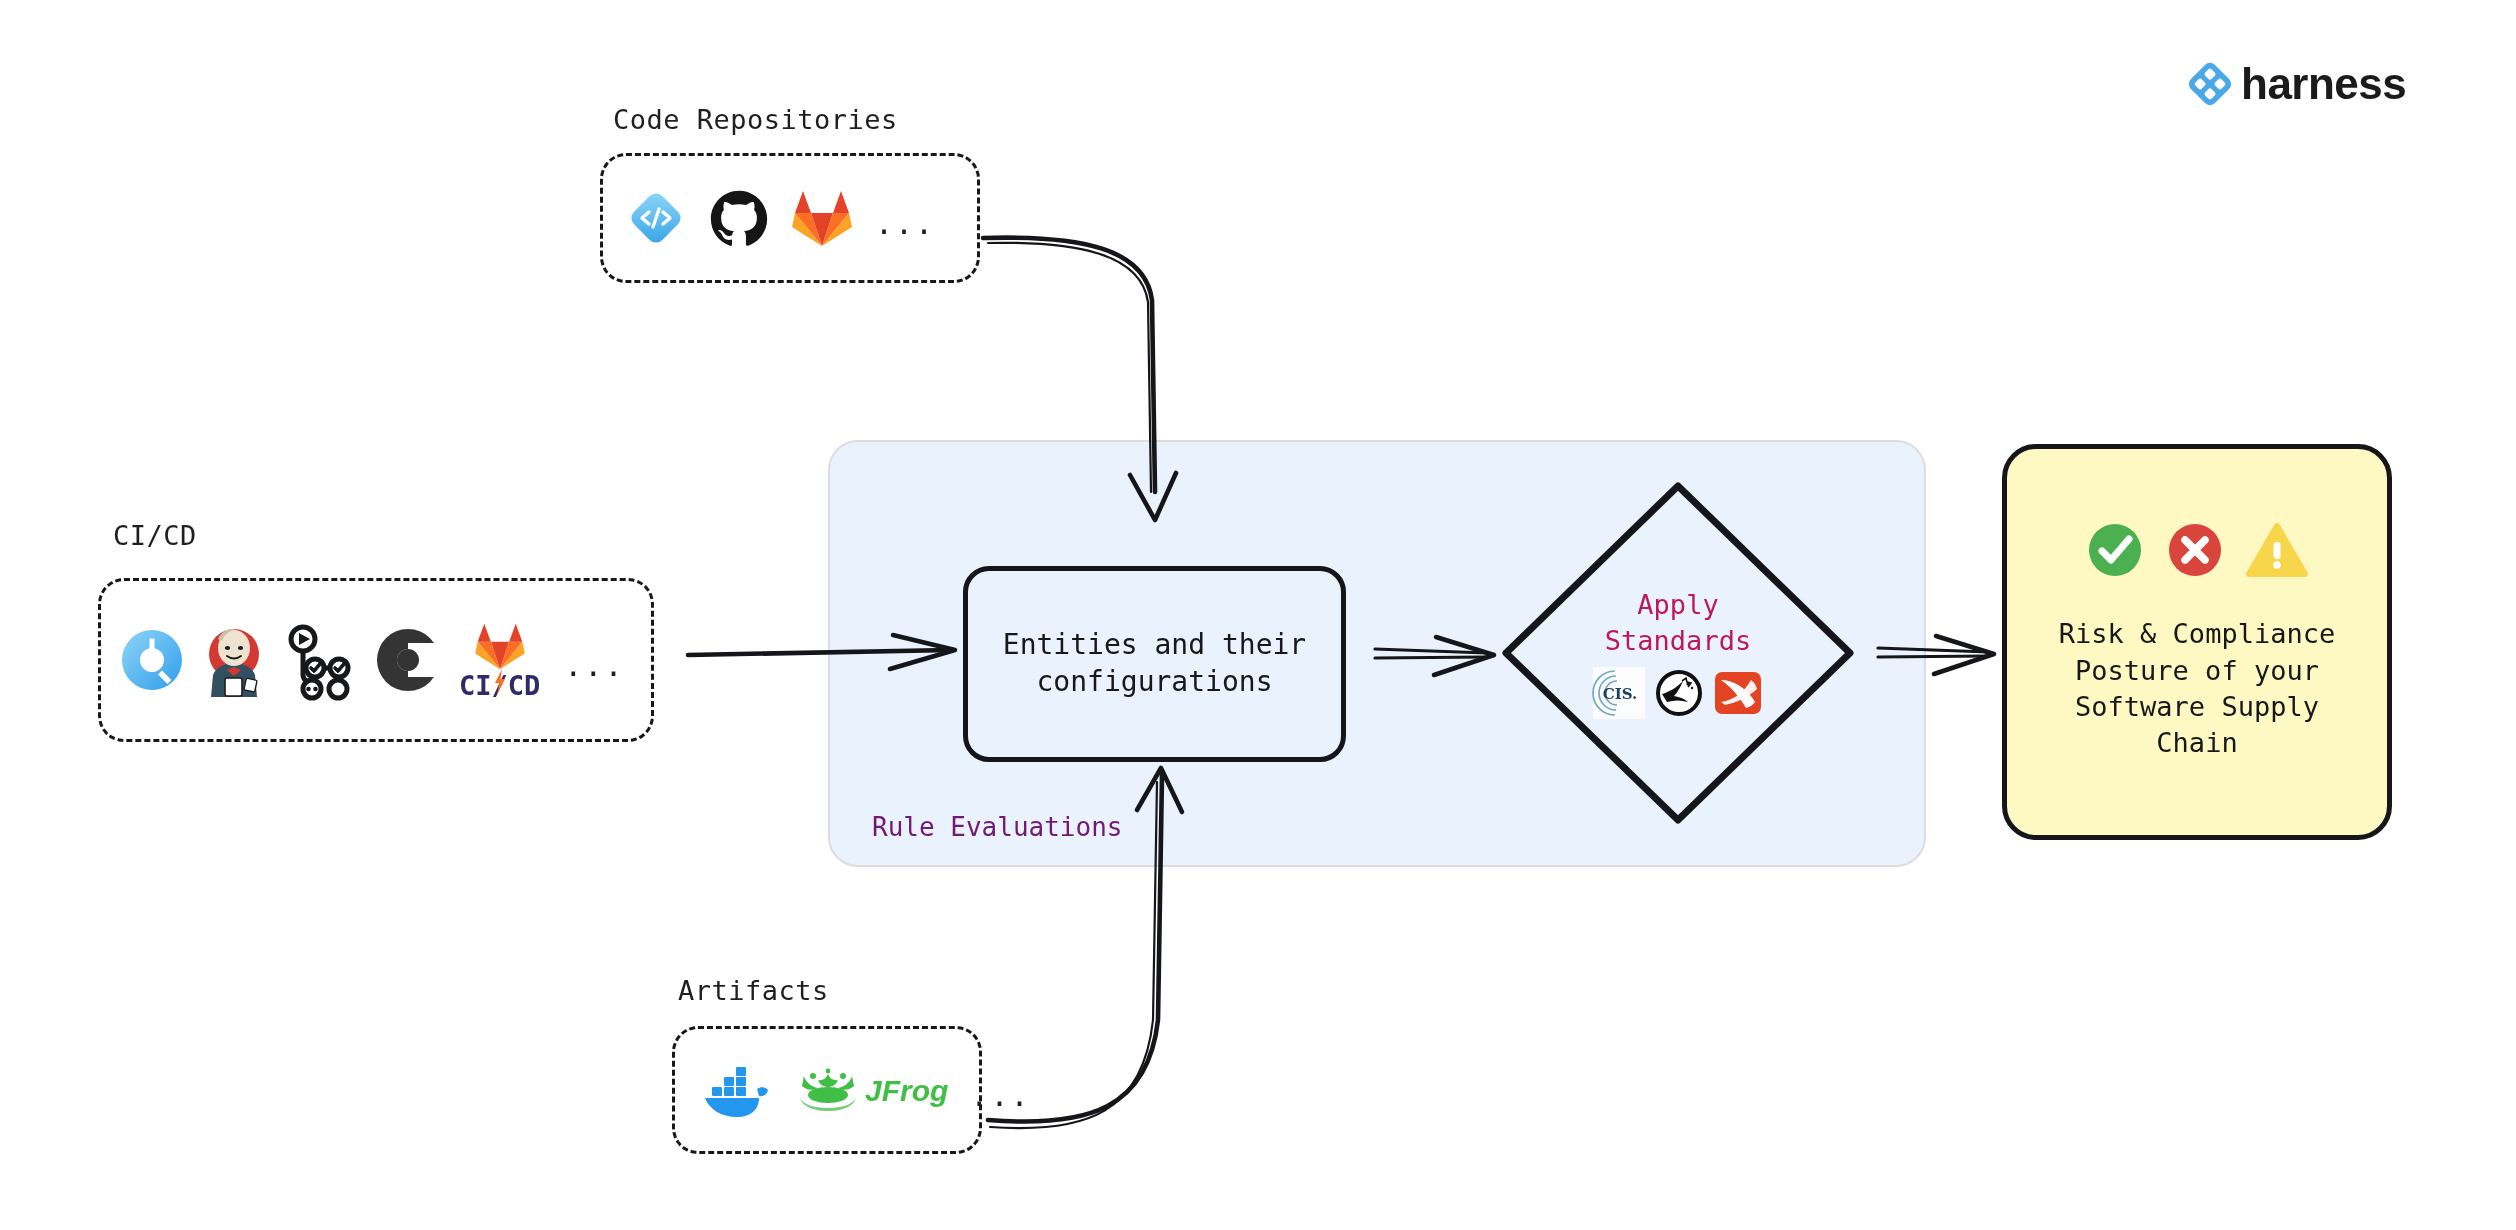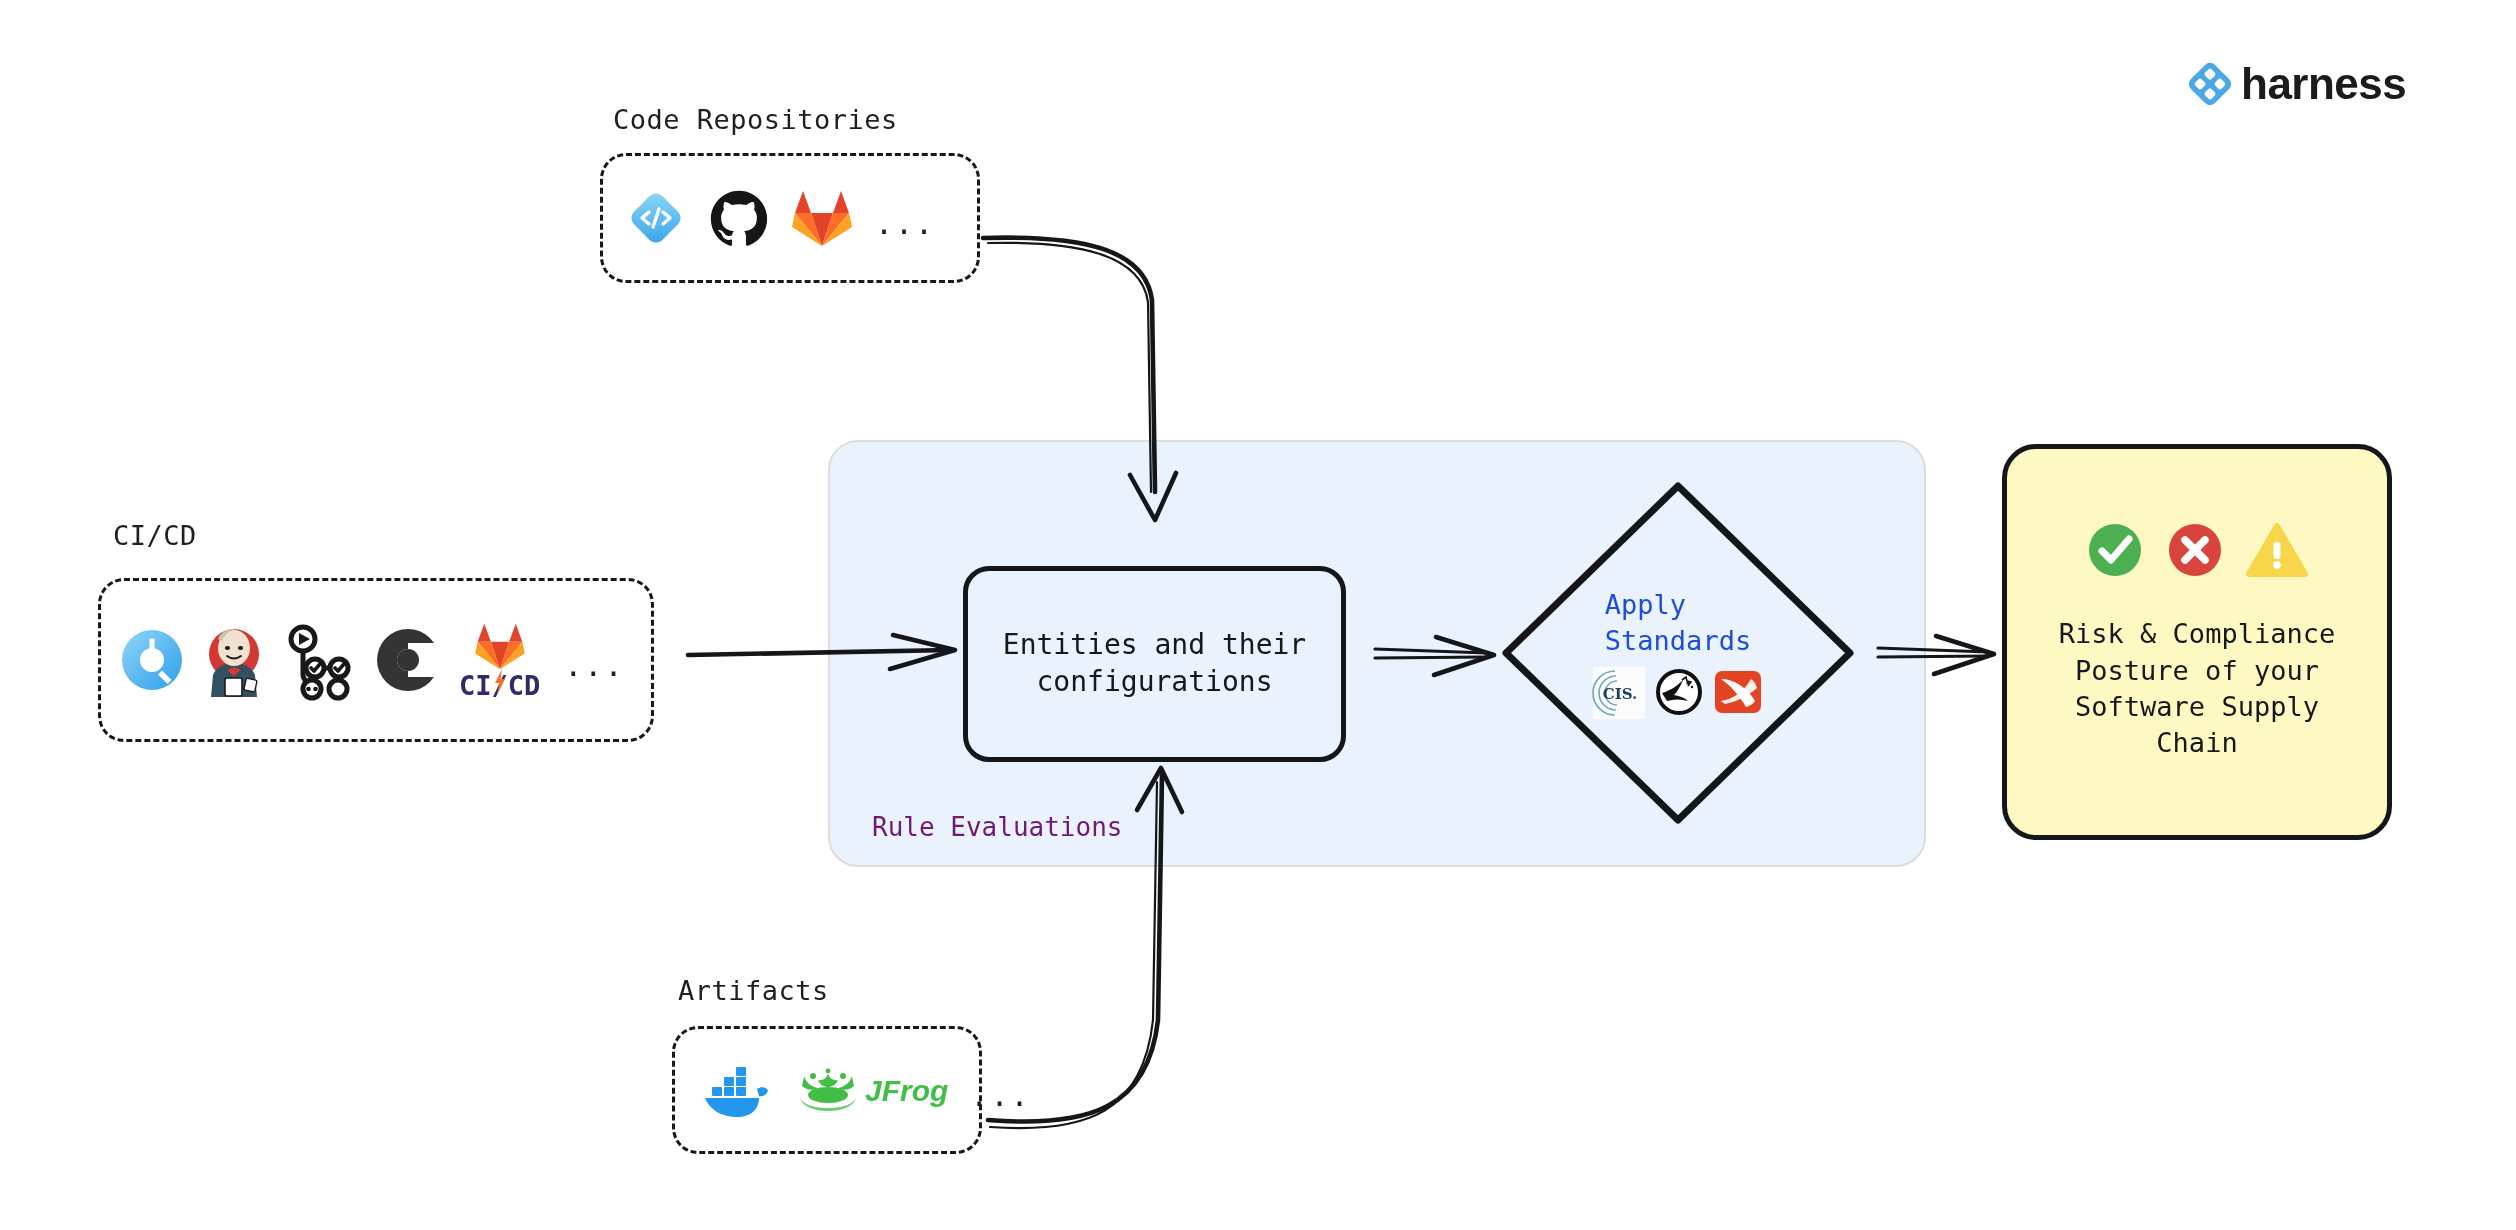--- a/index.html
+++ b/index.html
@@ -92,26 +92,27 @@
     width: 100%; height: 100%;
     display: flex;
     flex-direction: column;
     align-items: center;
     justify-content: center;
   }
   #diamond-content .dtxt {
     font-family: "DejaVu Sans Mono", "Liberation Mono", monospace;
     font-size: 27px;
     line-height: 1.3;
-    color: #1d4ed8;
+    color: #be185d;
+    text-align: center;
     white-space: pre;
   }
   .std-icons {
     display: flex;
-    align-items: flex-start;
+    align-items: center;
     gap: 9px;
     margin-top: 9px;
   }
 
   
   #outcome-box {
     border: 5px solid #15161a;
     border-radius: 34px;
     background: #fef9c3;
     display: flex;

